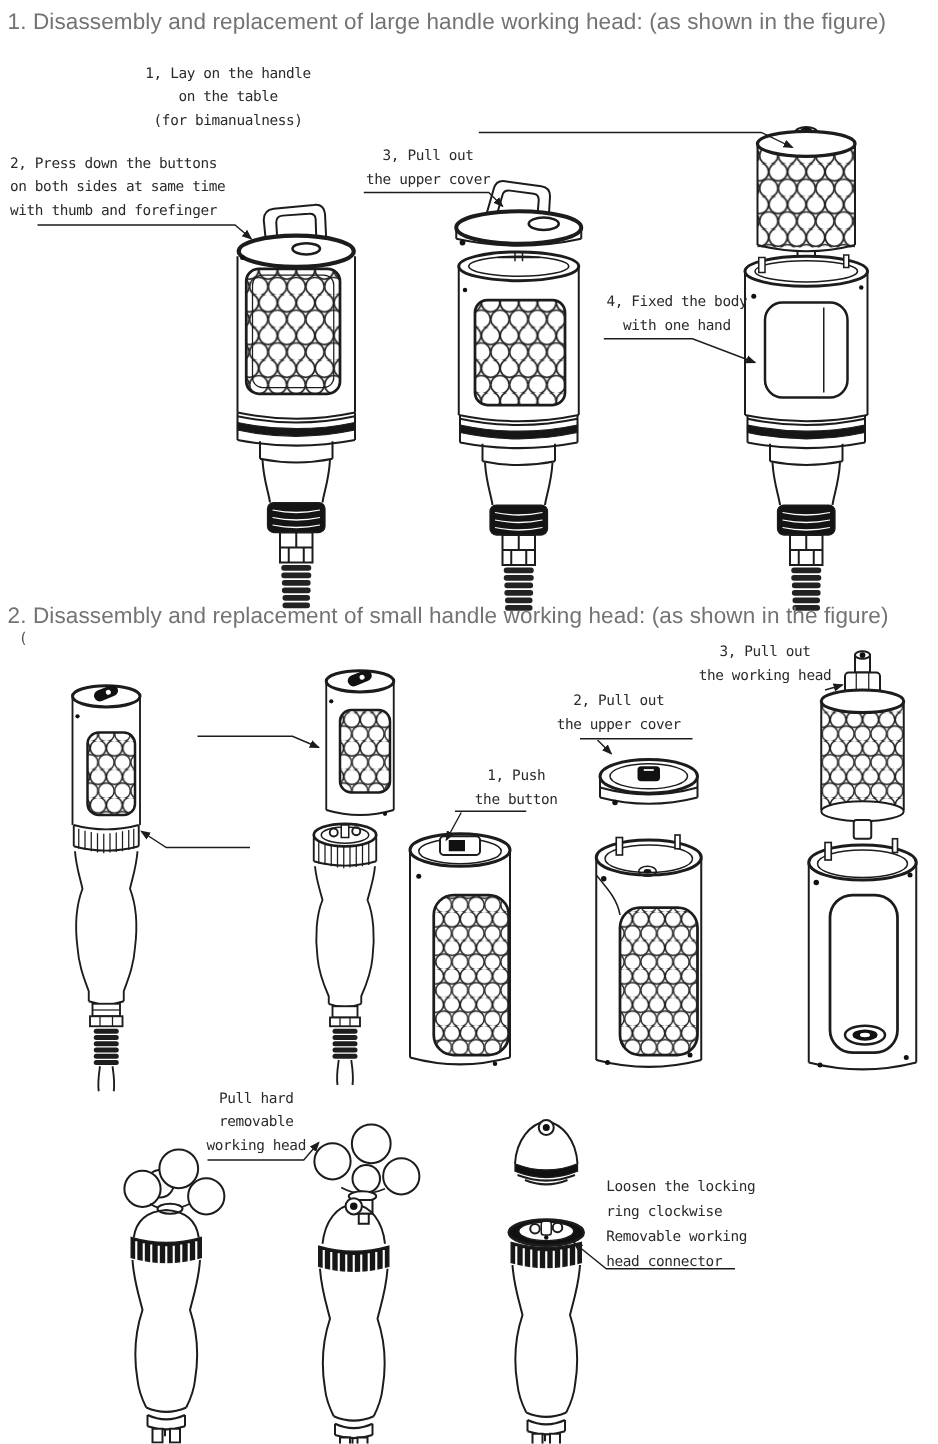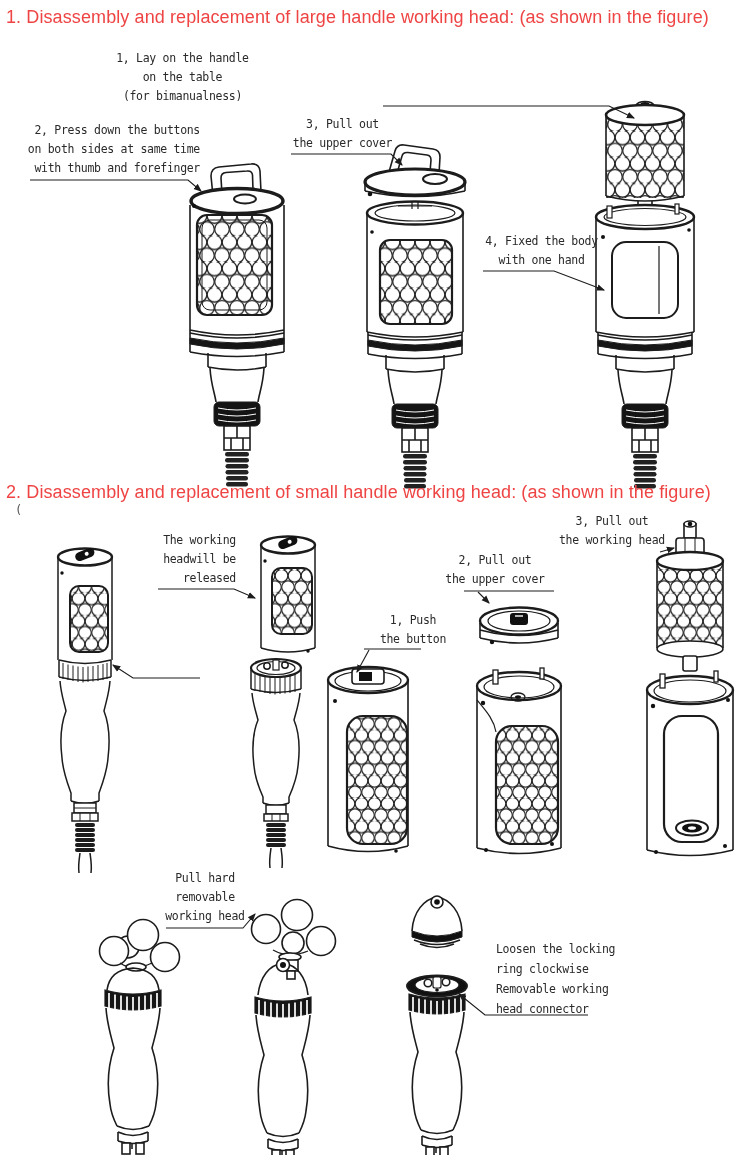--- a/index.html
+++ b/index.html
@@ -1,18 +1,18 @@
 <!DOCTYPE html>
 <html><head>
 <meta charset="utf-8">
 <style>
   html,body{margin:0;padding:0;background:#fff;}
   .page{position:relative;width:750px;height:1155px;background:#fff;overflow:hidden;
         font-family:"Liberation Sans",sans-serif;}
-  .heading{position:absolute;font:18px "Liberation Sans",sans-serif;color:#ef4444;
+  .heading{position:absolute;font:18px "Liberation Sans",sans-serif;color:#737373;
            white-space:nowrap;letter-spacing:.1px;}
   .ann{position:absolute;font:11.5px/19px "DejaVu Sans Mono",monospace;color:#2a2a2a;
        white-space:pre-line;letter-spacing:-.3px;}
   .stray{position:absolute;font:12px "DejaVu Sans Mono",monospace;color:#555;}
   svg{position:absolute;left:0;top:0;}
 </style>
 </head>
 <body>
 
 <div class="page">
@@ -321,41 +321,38 @@
       <path d="M166,928 H243 L255,914" marker-end="url(#arr)"></path>
       <path d="M588,1015 H485 L459,994" marker-end="url(#arr)"></path>
     </g>
   </svg>
 
   <div class="heading" style="left:6px;top:7px">1. Disassembly and replacement of large handle working head: (as shown in the figure)</div>
 
   <div class="ann" style="left:100px;top:49px;width:165px;text-align:center">1, Lay on the handle
 on the table
 (for bimanualness)</div>
-  <div class="ann" style="left:20px;top:121px;width:180px;text-align:right">2, Press down the buttons
+  <div class="ann" style="left:8px;top:121px;width:180px;text-align:left">2, Press down the buttons
 on both sides at same time
 with thumb and forefinger</div>
   <div class="ann" style="left:285px;top:115px;width:115px;text-align:center">3, Pull out
 the upper cover</div>
   <div class="ann" style="left:474px;top:232px;width:135px;text-align:center">4, Fixed the body
 with one hand</div>
 
   <div class="heading" style="left:6px;top:482px">2. Disassembly and replacement of small handle working head: (as shown in the figure)</div>
   <div class="stray" style="left:15px;top:503px">(</div>
 
-  <div class="ann" style="left:148px;top:531px;width:88px;text-align:right">The working
-headwill be
-released</div>
   <div class="ann" style="left:558px;top:512px;width:108px;text-align:center">3, Pull out
 the working head</div>
   <div class="ann" style="left:444px;top:551px;width:102px;text-align:center">2, Pull out
 the upper cover</div>
   <div class="ann" style="left:374px;top:611px;width:78px;text-align:center">1, Push
 the button</div>
   <div class="ann" style="left:160px;top:869px;width:90px;text-align:center">Pull hard
 removable
 working head</div>
-  <div class="ann" style="left:496px;top:939px;width:160px;text-align:left;line-height:20px">Loosen the locking
+  <div class="ann" style="left:485px;top:939px;width:160px;text-align:left;line-height:20px">Loosen the locking
 ring clockwise
 Removable working
 head connector</div>
 
 </div>
 
 </body></html>

